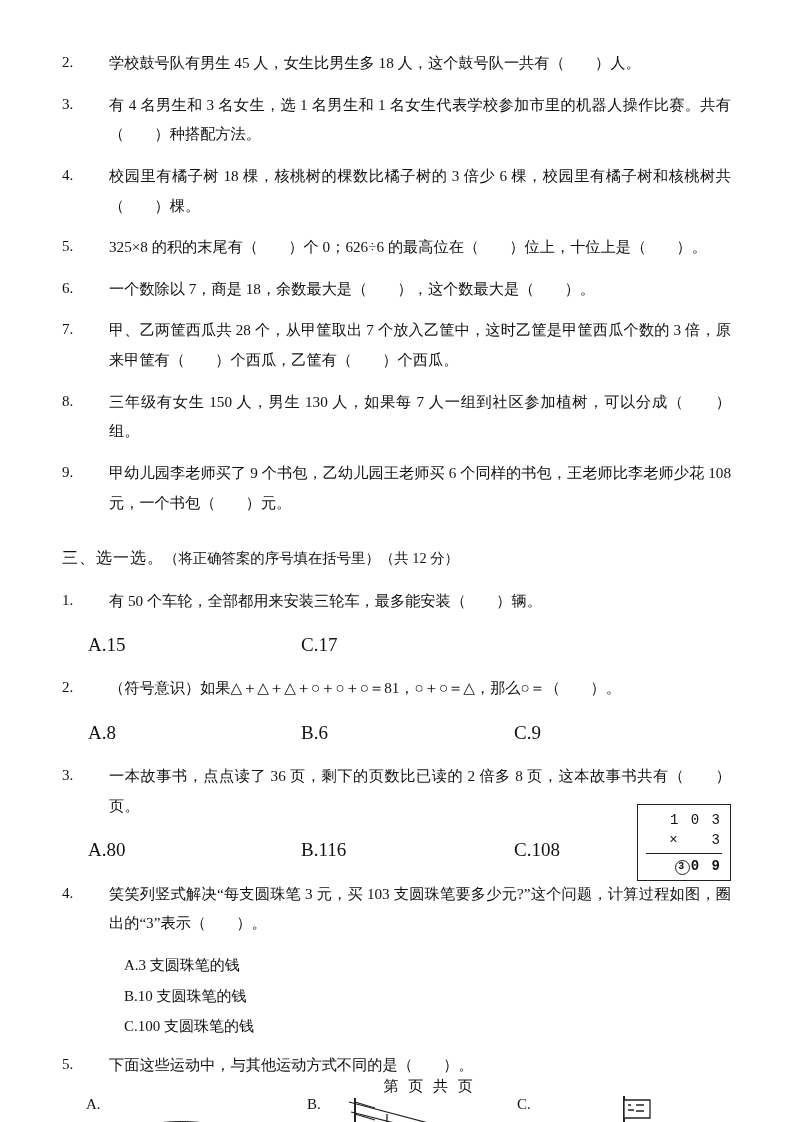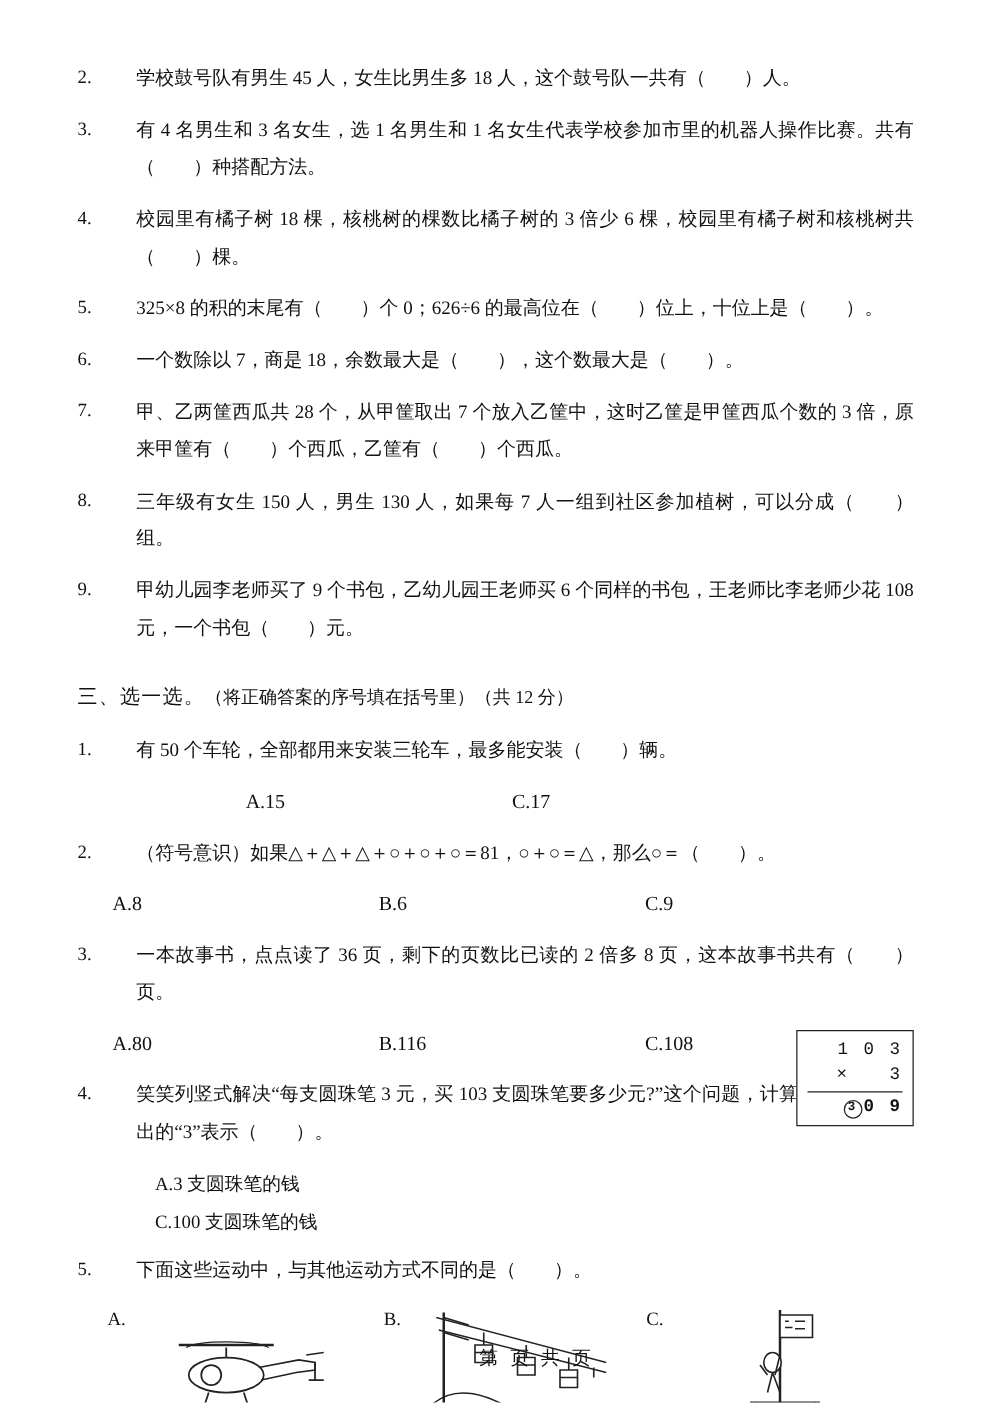--- a/index.html
+++ b/index.html
@@ -49,37 +49,36 @@
     font-weight: normal;
     letter-spacing: 1px;
   }
   .sec-title .hint {
     font-size: 14.4px;
     text-align: center;
   }
   .opts {
     display: flex;
     margin: 2px 0 10px 26px;
-    font-size: 16px;
+    font-size: 19px;
     line-height: 1.9;
-    justify-content: center;
   }
   .opts .o {
     width: 213px;
     flex: 0 0 213px;
   }
   .opt-stack {
     margin: 2px 0 8px 62px;
     font-size: 15px;
     line-height: 2.05;
   }
   .calcbox {
     position: absolute;
     right: 62px;
-    top: 824px;
+    top: 804px;
     width: 94px;
     border: 1px solid #222;
     font-family: "Liberation Mono", "DejaVu Sans Mono", monospace;
     font-size: 14px;
     padding: 5px 8px 4px 8px;
     line-height: 1.45;
     box-sizing: border-box;
     background: #fff;
   }
   .calcbox .row {
@@ -217,20 +216,21 @@
     <div class="o">B.116</div>
     <div class="o">C.108</div>
   </div>
 
   <div class="q">
     <div class="num">4.</div>
     <div class="body">笑笑列竖式解决“每支圆珠笔 3 元，买 103 支圆珠笔要多少元?”这个问题，计算过程如图，圈出的“3”表示（　　）。</div>
   </div>
   <div class="opt-stack">
     <div>A.3 支圆珠笔的钱</div>
+    <div>B.10 支圆珠笔的钱</div>
     <div>C.100 支圆珠笔的钱</div>
   </div>
 
   <div class="calcbox">
     <div class="row">1 0 3</div>
     <div class="row mul">×　　3</div>
     <div class="row res"><span class="circled">3</span><span>0 9</span></div>
   </div>
 
   <div class="q">

